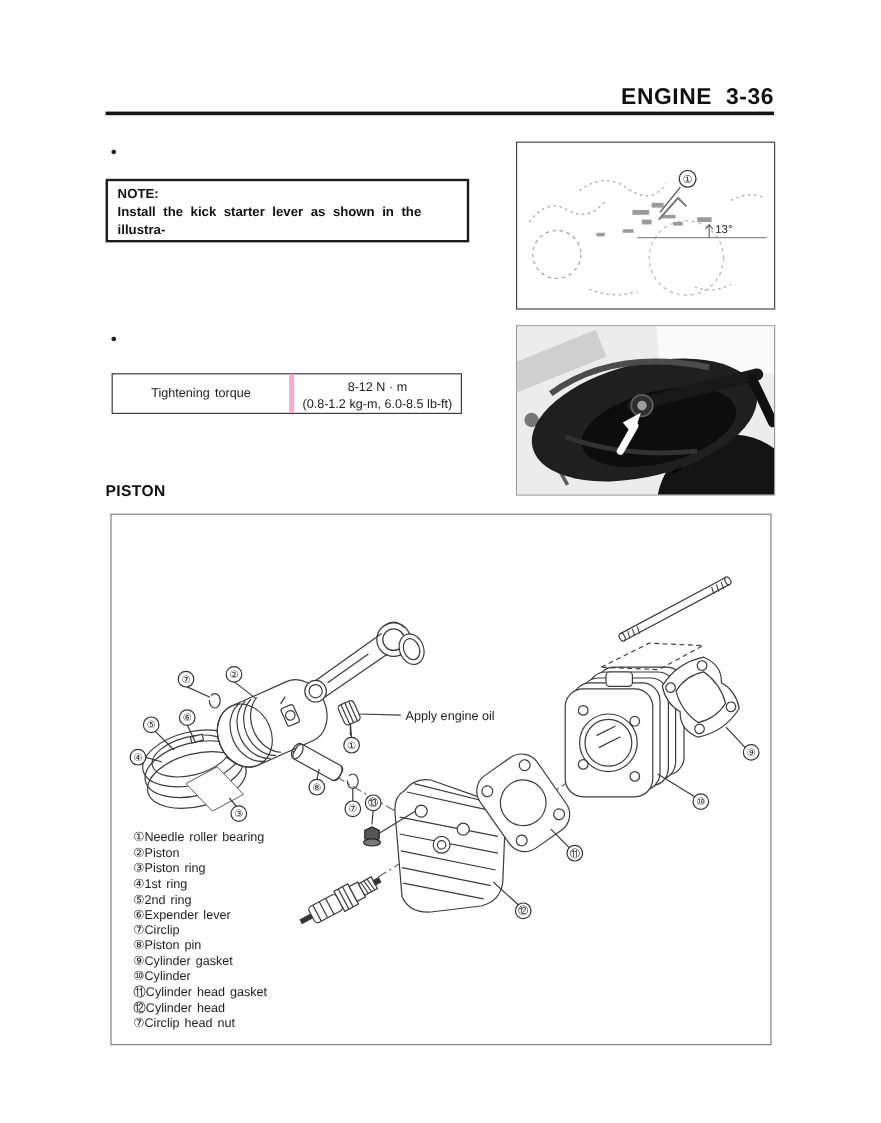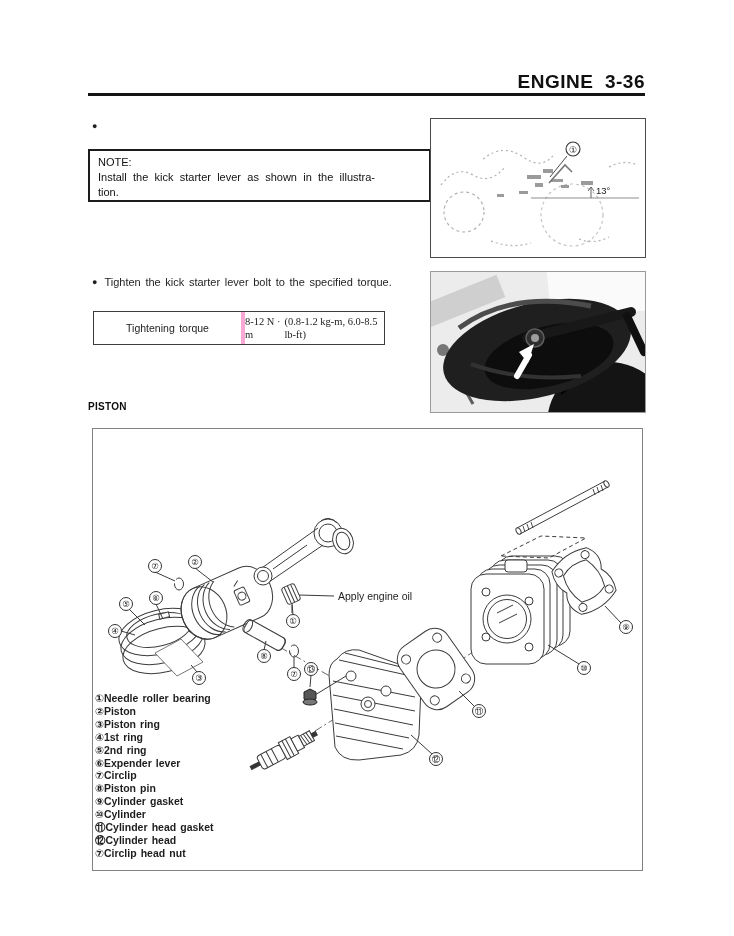--- a/index.html
+++ b/index.html
@@ -12,55 +12,54 @@
   
   .hdr{top:71px;left:88px;width:557px;text-align:right;font-size:19px;font-weight:bold;
        letter-spacing:.5px;white-space:pre;color:#101010;}
   .hrule{top:93px;left:88px;width:557px;height:3px;background:#141414;}
   
   .bullet{left:92px;font-size:11px;word-spacing:1.6px;color:#1f1f1f;display:flex;align-items:flex-start;}
   .bullet .dot{font-size:9px;line-height:13px;margin-right:7px;}
   .b1{top:120px;width:360px;}
   .b2{top:276px;width:370px;}
   
-  .note{top:149px;left:88px;width:343px;height:53px;border:2px solid #1c1c1c;box-sizing:border-box;
-        padding:4px 8px 0 8px;font-weight:normal;font-size:11px;line-height:15px;color:#111;}
+  .note{top:149px;left:88px;width:303px;height:53px;border:2px solid #1c1c1c;box-sizing:border-box;
+        padding:4px 8px 0 8px;font-weight:bold;font-size:11px;line-height:15px;color:#111;}
   .note .nl1{word-spacing:3.2px;}
   
   .ttable{top:311px;left:93px;width:292px;height:34px;border:1px solid #3c3c3c;box-sizing:border-box;
           display:flex;font-size:10.5px;color:#222;}
   .ttable .c1{width:147px;border-right:4px solid #f9a8d4;display:flex;align-items:center;justify-content:center;word-spacing:1.5px;}
-  .ttable .c2{flex:1;display:flex;flex-direction:row;align-items:center;justify-content:flex-end;line-height:13.5px;font-family:Liberation Serif, serif;}
+  .ttable .c2{flex:1;display:flex;flex-direction:column;align-items:center;justify-content:flex-end;line-height:13.5px;}
   
   .figbox{left:430px;width:216px;box-sizing:border-box;background:#fff;}
   .fig1{top:118px;height:140px;border:1px solid #4a4a4a;}
   .fig2{top:271px;height:142px;border:1px solid #9a9a9a;}
   .figbox svg{display:block;}
   
-  .sect{top:401px;left:88px;font-size:10px;font-weight:bold;letter-spacing:.3px;color:#0e0e0e;}
+  .sect{top:401px;left:88px;font-size:13px;font-weight:bold;letter-spacing:.3px;color:#0e0e0e;}
   .bigbox{top:428px;left:92px;width:551px;height:443px;border:1px solid #828282;box-sizing:border-box;background:#fff;}
   .bigbox svg{position:absolute;left:0;top:0;}
-  .plist{position:absolute;left:2px;top:263px;font-size:10.5px;line-height:12.9px;color:#1d1d1d;word-spacing:1.2px;font-weight:bold;}
+  .plist{position:absolute;left:18px;top:263px;font-size:10.5px;line-height:12.9px;color:#1d1d1d;word-spacing:1.2px;}
   .plist div{white-space:pre;}
   text{font-family:"Liberation Sans","DejaVu Sans",sans-serif;}
 </style>
 </head>
 <body>
 
 <div class="abs hdr">ENGINE  3-36</div>
 <div class="abs hrule"></div>
 
 <div class="abs bullet b1">
   <span class="dot">●</span>
 </div>
 
 <div class="abs note">
   <div>NOTE:</div>
   <div class="nl1">Install the kick starter lever as shown in the illustra-</div>
-  <div>tion.</div>
 </div>
 
 <div class="abs figbox fig1">
   <svg width="214" height="138" viewBox="0 0 214 138">
     <g fill="none" stroke="#b2b2b2" stroke-width="1.2" stroke-dasharray="3 3">
       <circle cx="33" cy="93" r="20"></circle>
       <circle cx="141" cy="96" r="31" stroke="#c4c4c4"></circle>
       <path d="M10,66 Q25,46 42,56 T74,48" stroke-dasharray="2 3"></path>
       <path d="M52,40 Q72,24 92,38 T124,34" stroke-dasharray="2 3"></path>
       <path d="M60,122 Q80,130 100,124" stroke-dasharray="2 3"></path>
@@ -84,21 +83,20 @@
     <g>
       <circle cx="142" cy="30" r="7" fill="#fff" stroke="#333" stroke-width="1.1"></circle>
       <text x="142" y="33.5" font-size="9" text-anchor="middle" fill="#222">①</text>
     </g>
     <text x="165" y="75" font-size="9.5" fill="#222">13°</text>
   </svg>
 </div>
 
 <div class="abs bullet b2">
   <span class="dot">●</span>
-  <span>Tighten the kick starter lever bolt to the specified torque.</span>
 </div>
 
 <div class="abs ttable">
   <div class="c1">Tightening torque</div>
   <div class="c2">
     <div>8-12 N · m</div>
     <div>(0.8-1.2 kg-m, 6.0-8.5 lb-ft)</div>
   </div>
 </div>
 

